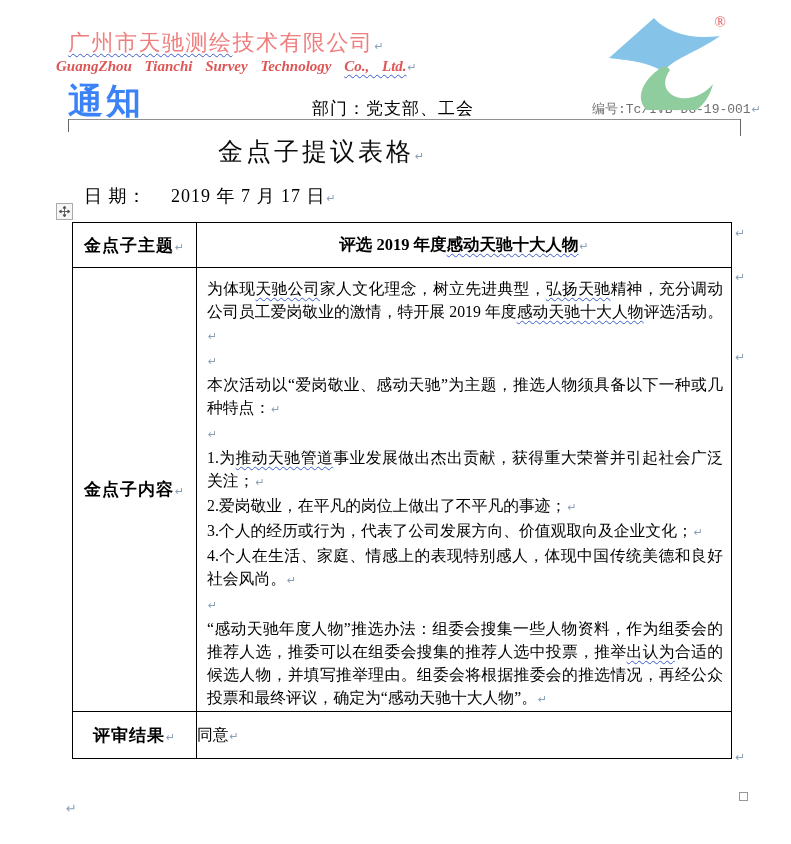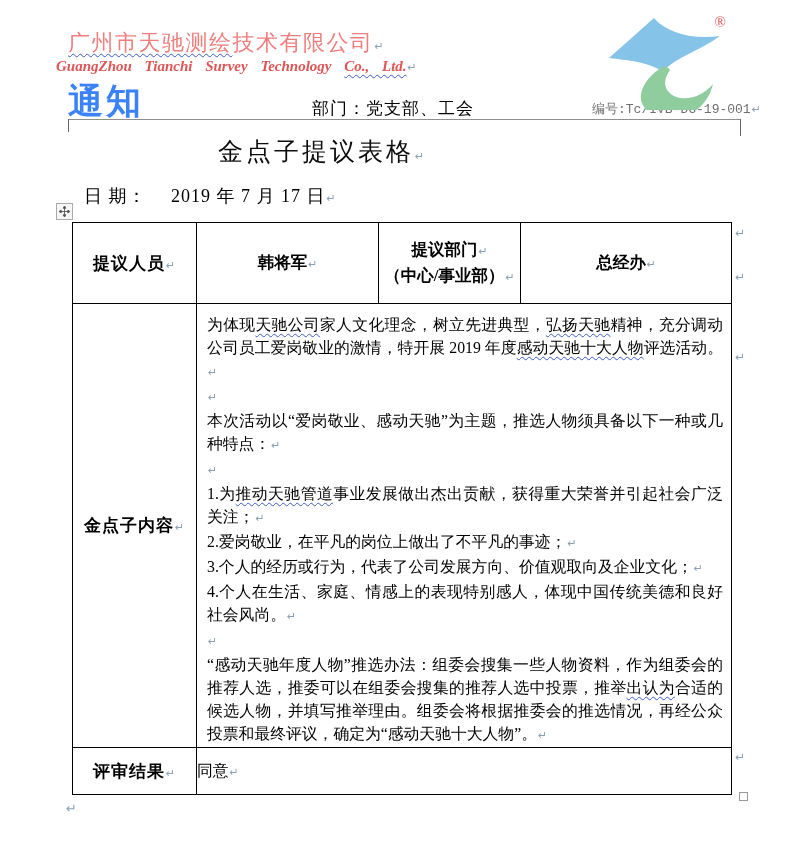--- a/index.html
+++ b/index.html
@@ -110,28 +110,23 @@
 </div>
 
 <table class="form">
   <colgroup>
       <col style="width:124px">
       <col style="width:182px">
       <col style="width:142px">
       <col style="width:211px">
     </colgroup>
   <tbody>
-  <tr>
-    <td class="lbl cell-person"><span>提议人员</span><span class="m-para">↵</span></td>
-    <td class="val-center cell-person"><span>韩将军</span><span class="m-para">↵</span></td>
-    <td class="val-center cell-person dept-two-line">
-      <div><span>提议部门</span><span class="m-para">↵</span></div>
-      <div><span>（中心/事业部）</span><span class="m-para">↵</span></div>
-    </td>
-    <td class="val-center cell-person"><span>总经办</span><span class="m-para">↵</span></td>
+      <tr>
+    <td class="lbl cell-topic"><span>金点子主题</span><span class="m-para">↵</span></td>
+    <td class="val-center cell-topic" colspan="3"><span>评选 2019 年度</span><span class="m-wavy-blue">感动天驰十大人物</span><span class="m-para">↵</span></td>
   </tr>
   <tr>
     <td class="lbl"><span>金点子内容</span><span class="m-para">↵</span></td>
     <td class="cell-content" colspan="3">
       <div class="content-body">
         <p><span>为体现</span><span class="m-wavy-blue">天驰公司</span><span>家人文化理念，树立先进典型，</span><span class="m-wavy-blue">弘扬天驰</span><span>精神，充分调动公司员工爱岗敬业的激情，特开展 2019 年度</span><span class="m-wavy-blue">感动天驰十大人物</span><span>评选活动。</span><span class="m-para">↵</span></p>
         <p><span class="m-para">↵</span></p>
         <p><span>本次活动以“爱岗敬业、感动天驰”为主题，推选人物须具备以下一种或几种特点：</span><span class="m-para">↵</span></p>
         <p><span class="m-para">↵</span></p>
         <p><span>1.为</span><span class="m-wavy-blue">推动天驰管道</span><span>事业发展做出杰出贡献，获得重大荣誉并引起社会广泛关注；</span><span class="m-para">↵</span></p>

